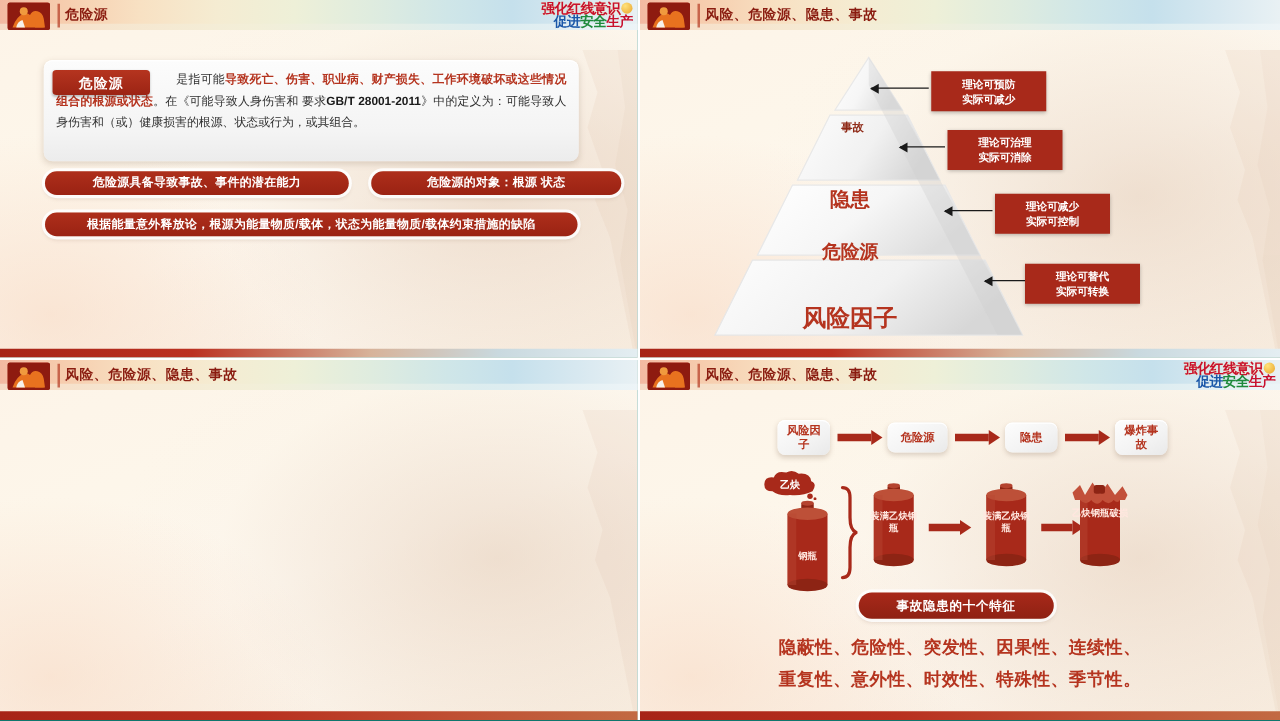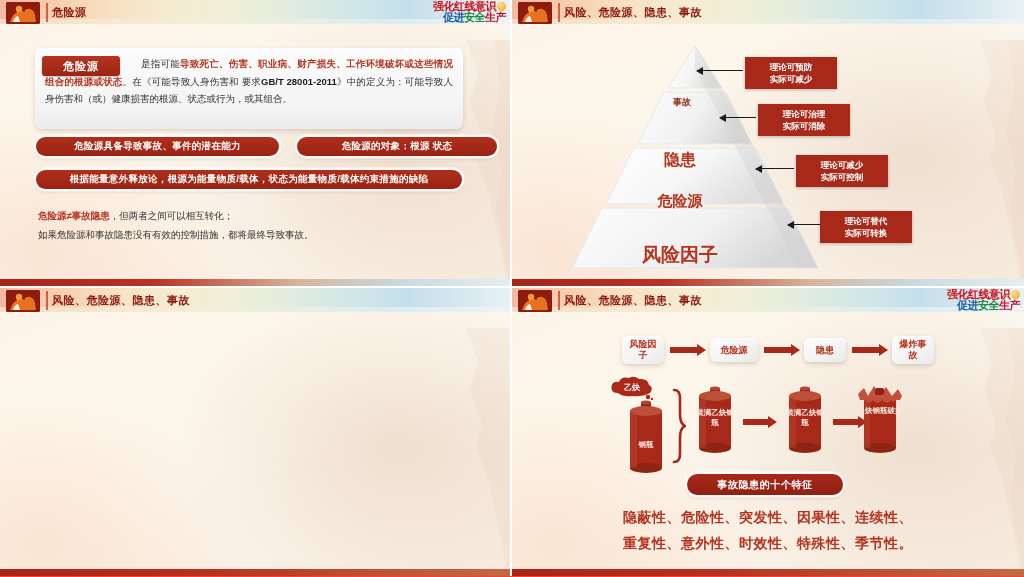--- a/index.html
+++ b/index.html
@@ -7,21 +7,21 @@
   body{
     width:1024px;height:577px;overflow:hidden;
     font-family:"Liberation Sans","DejaVu Sans",sans-serif;
   }
   .grid{
     width:1024px;height:577px;
     display:grid;
     grid-template-columns:512px 512px;
     grid-template-rows:288px 289px;
     gap:0;
-    background:#ef4444;
+    background:#0f766e;
   }
   .slide{
     position:relative;
     width:512px;height:288px;
     overflow:hidden;
     box-sizing:border-box;
     background:
       radial-gradient(ellipse 360px 240px at 78% 55%, rgba(228,205,185,0.55) 0%, rgba(246,238,228,0.10) 62%, rgba(255,255,255,0) 85%),
       radial-gradient(ellipse 300px 200px at 8% 88%, rgba(247,214,190,0.55) 0%, rgba(255,255,255,0) 72%),
       linear-gradient(160deg,#fdf4e8 0%,#fdf6ea 28%,#fdf7ee 55%,#faf1e6 78%,#f7ebdd 100%);
@@ -235,24 +235,20 @@
       </div>
       <div class="deftag">危险源</div>
     </div>
 
     <div class="pillrow">
       <div class="pill pill-a">危险源具备导致事故、事件的潜在能力</div>
       <div class="pill pill-b">危险源的对象：根源  状态</div>
     </div>
     <div class="pill pill-c">根据能量意外释放论，根源为能量物质/载体，状态为能量物质/载体约束措施的缺陷</div>
 
-    <div class="closing">
-      <div><span class="hl">危险源≠事故隐患</span><span>，但两者之间可以相互转化；</span></div>
-      <div>如果危险源和事故隐患没有有效的控制措施，都将最终导致事故。</div>
-    </div>
 
     <div class="botbar"></div>
   </div>
 
   <div class="slide r1">
     <div class="mountain">
       <svg viewBox="0 0 120 248" preserveAspectRatio="none">
         <path d="M118 248 L98 150 L86 120 L92 96 L80 62 L88 34 L76 0 L120 0 L120 248 Z" fill="#e0c3ac" opacity=".55"></path>
         <path d="M120 248 L106 168 L112 128 L102 92 L110 46 L104 0 L120 0 Z" fill="#d6b49b" opacity=".45"></path>
       </svg>

